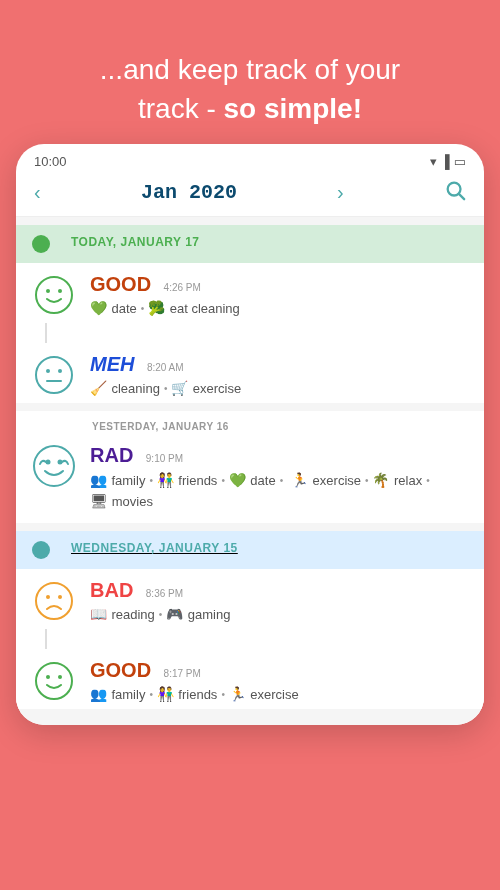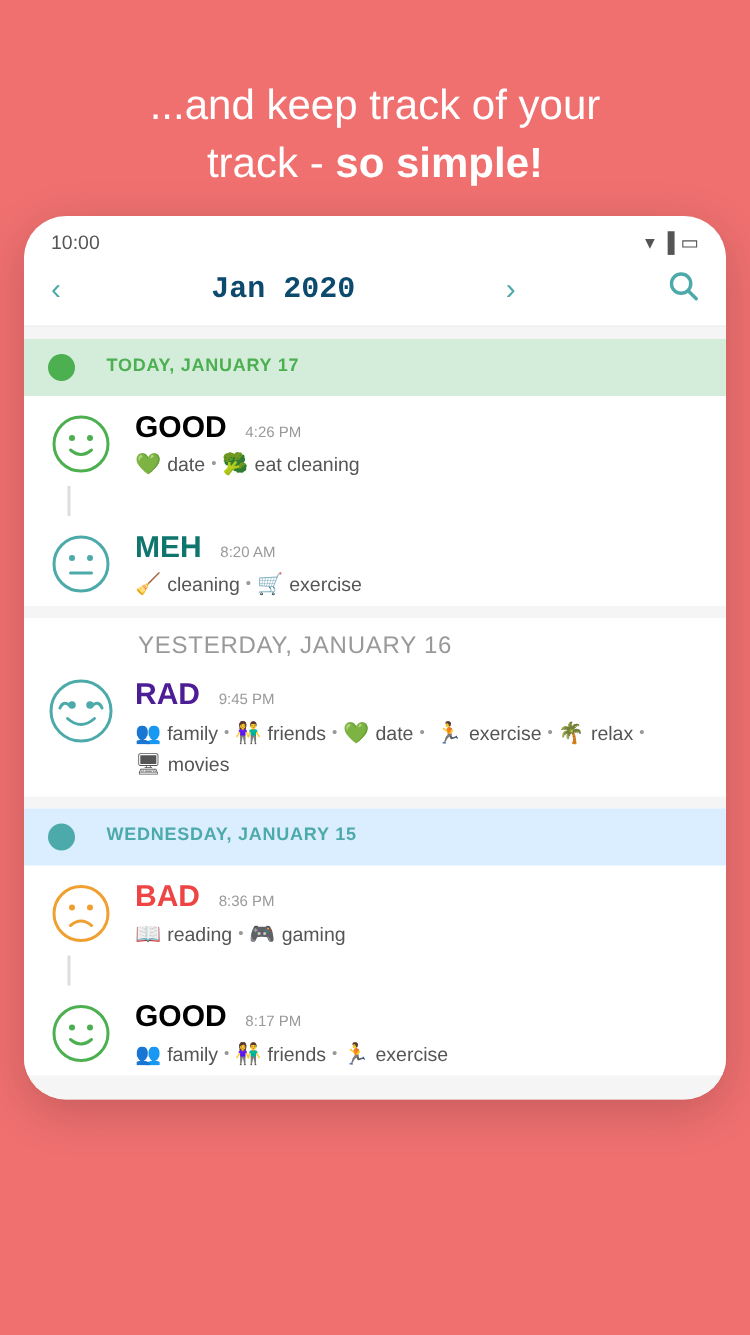--- a/index.html
+++ b/index.html
@@ -96,20 +96,21 @@
       padding: 10px 16px;
       gap: 21px;
     }
 
     .day-header.today {
       background: #d4edda;
     }
 
     .day-header.wednesday {
       background: #dbeeff;
+      text-decoration: underline;
     }
 
     .day-dot {
       width: 18px;
       height: 18px;
       border-radius: 50%;
       flex-shrink: 0;
     }
 
     .day-dot.green { background: #4CAF50; }
@@ -187,30 +188,30 @@
       height: 20px;
       background: #ddd;
       margin: 0 29px;
     }
 
     .yesterday-section {
       padding-bottom: 8px;
     }
 
     .yesterday-header {
-      font-size: 16px;
+      font-size: 10px;
       color: #999;
       padding: 10px 16px 2px 76px;
-      font-weight: 400;
+      font-weight: 700;
       letter-spacing: 0.5px;
     }
 
     .rad-title { color: #4c1d95; }
-    .good-title { color: #000000; }
-    .meh-title { color: #0f766e; }
+    .good-title { color: #c2410c; }
+    .meh-title { color: #1d4ed8; font-style: italic; }
     .bad-title { color: #ef4444; }
   </style>
 </head>
 <body>
 
 <div class="header-text">
   <span>...and keep track of your</span><br>
   <span>
     <span>track - </span><strong>so simple!</strong>
   </span>
@@ -311,21 +312,21 @@
             <circle cx="22" cy="22" r="20" fill="none" stroke="#4DAAAA" stroke-width="2"></circle>
             <path d="M8 20 Q10 15 14 18" fill="none" stroke="#4DAAAA" stroke-width="2" stroke-linecap="round"></path>
             <path d="M36 20 Q34 15 30 18" fill="none" stroke="#4DAAAA" stroke-width="2" stroke-linecap="round"></path>
             <circle cx="16" cy="18" r="2.5" fill="#4DAAAA"></circle>
             <circle cx="28" cy="18" r="2.5" fill="#4DAAAA"></circle>
             <path d="M13 27 Q22 35 31 27" fill="none" stroke="#4DAAAA" stroke-width="2" stroke-linecap="round"></path>
           </svg>
         </div>
         <div class="entry-content">
           <span class="entry-title rad-title">RAD</span>
-          <span class="entry-time">9:45 PM</span>
+          <span class="entry-time">9:10 PM</span>
           <div class="entry-tags">
             <span class="tag-item">
               <span class="tag-icon">👥</span>
               <span>family</span>
             </span>
             <span class="tag-dot">•</span>
             <span class="tag-item">
               <span class="tag-icon">👫</span>
               <span>friends</span>
             </span>

